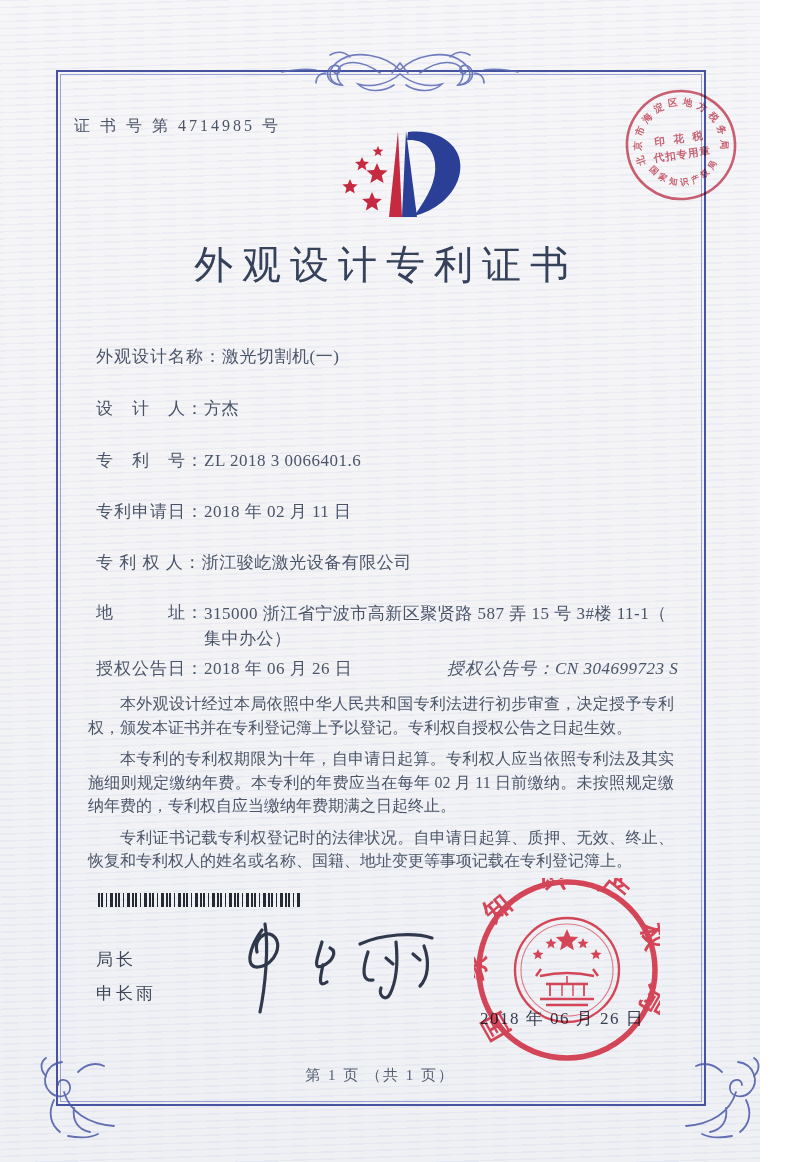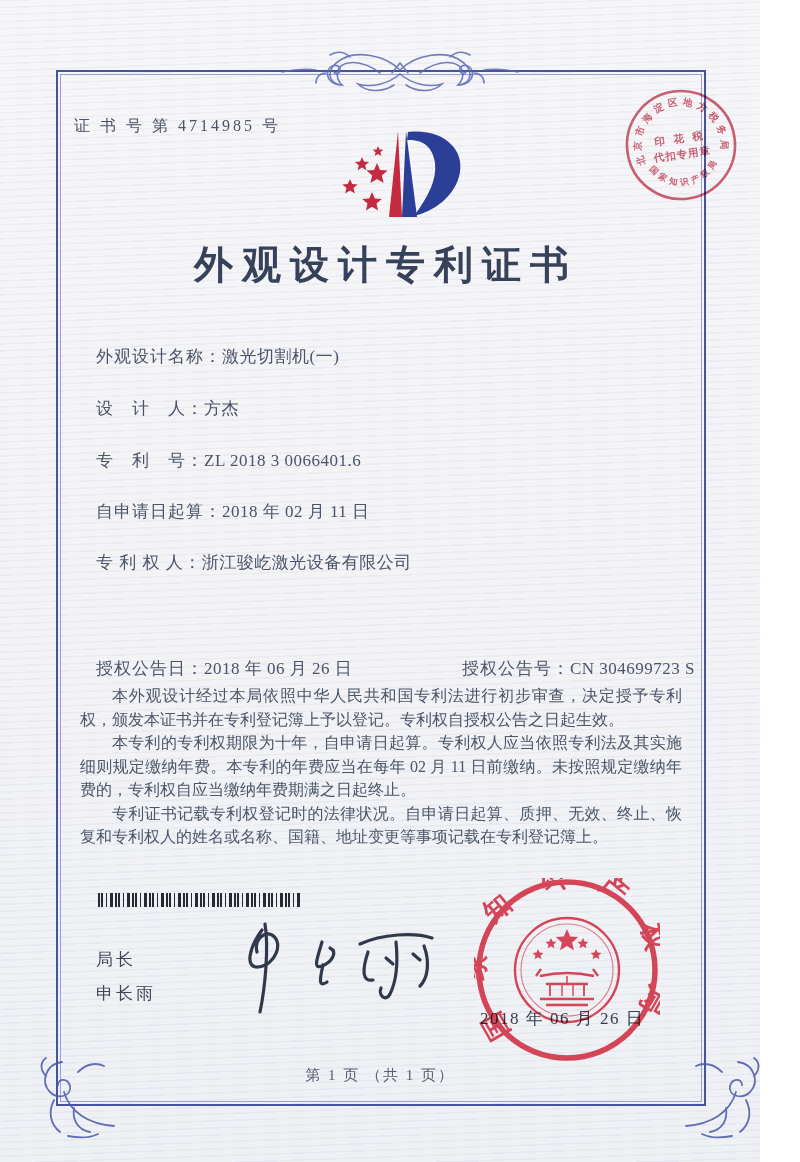--- a/index.html
+++ b/index.html
@@ -10,31 +10,31 @@
     color:#4b5265;
   }
   .texture{
     position:absolute; inset:0; pointer-events:none;
     background-image:repeating-linear-gradient(178deg, rgba(110,130,195,.07) 0 1.5px, transparent 1.5px 7px);
   }
   .frame{position:absolute; left:56px; top:70px; right:54px; bottom:56px; border:2px solid #46549f;}
   .frame-inner{position:absolute; inset:2px; border:1px solid #98a1d2;}
   .abs{position:absolute;}
   .cert-number{left:74px; top:116px; font-size:16px; letter-spacing:3px; color:#4b5466;}
-  .title{left:12px; right:0; top:238px; text-align:center; font-size:39px; font-weight:700;
+  .title{left:12px; right:0; top:238px; text-align:center; font-size:39px; font-weight:400;
          letter-spacing:9px; color:#36425a;}
   .frow{left:96px; right:70px; font-size:17px; color:#4a5468;}
   .flabel{white-space:pre; letter-spacing:1px;margin-top:28px;}
   .fvalue{letter-spacing:.5px;}
   .addr-lines{display:inline-block; vertical-align:top;}
   .addr-line{display:block; line-height:25px;}
-  .grant-right{position:absolute; left:366px; top:0; white-space:nowrap;}
+  .grant-right{position:absolute; left:351px; top:0; white-space:nowrap;font-style:italic;}
   .paras{left:80px; right:78px; top:684px; font-size:16px; line-height:23.5px;
          text-align:justify; color:#4b5668;}
-  .paras p{margin:0; text-indent:2em;}
+  .paras p{margin:8px; text-indent:2em;}
   .barcode{left:98px; top:893px; width:202px; height:14px;
     background-image:repeating-linear-gradient(90deg,
       #262b33 0 2px, transparent 2px 3px,
       #262b33 3px 5px, transparent 5px 8px,
       #262b33 8px 9px, transparent 9px 12px,
       #262b33 12px 15px, transparent 15px 17px);
   }
   .signatory{font-family:Liberation Serif, serif;
              font-size:17px; letter-spacing:3px; color:#3e4757;}
   .sig-title{left:96px; top:948px;}
@@ -138,24 +138,27 @@
   <div class="abs frow" style="top:345px">
     <span class="flabel">外观设计名称：</span><span class="fvalue">激光切割机(一)</span>
   </div>
   <div class="abs frow" style="top:397px">
     <span class="flabel">设　计　人：</span><span class="fvalue">方杰</span>
   </div>
   <div class="abs frow" style="top:449px">
     <span class="flabel">专　利　号：</span><span class="fvalue">ZL 2018 3 0066401.6</span>
   </div>
   <div class="abs frow" style="top:500px">
-    <span class="flabel">自申请日起算：</span><span class="fvalue">2018 年 02 月 11 日</span>
+    <span class="flabel">专利申请日：</span><span class="fvalue">2018 年 02 月 11 日</span>
   </div>
   <div class="abs frow" style="top:551px">
     <span class="flabel">专 利 权 人：</span><span class="fvalue">浙江骏屹激光设备有限公司</span>
+  </div>
+  <div class="abs frow" style="top:601px">
+    <span class="flabel" style="vertical-align:top">地　　　址：</span><span class="addr-lines"><span class="addr-line fvalue">315000 浙江省宁波市高新区聚贤路 587 弄 15 号 3#楼 11-1（</span><span class="addr-line fvalue">集中办公）</span></span>
   </div>
   <div class="abs frow" style="top:657px">
     <span class="flabel">授权公告日：</span><span class="fvalue">2018 年 06 月 26 日</span>
     <span class="grant-right">
       <span class="flabel">授权公告号：</span><span class="fvalue">CN 304699723 S</span>
     </span>
   </div>
 
   <div class="abs paras">
     <p>本外观设计经过本局依照中华人民共和国专利法进行初步审查，决定授予专利权，颁发本证书并在专利登记簿上予以登记。专利权自授权公告之日起生效。</p>

